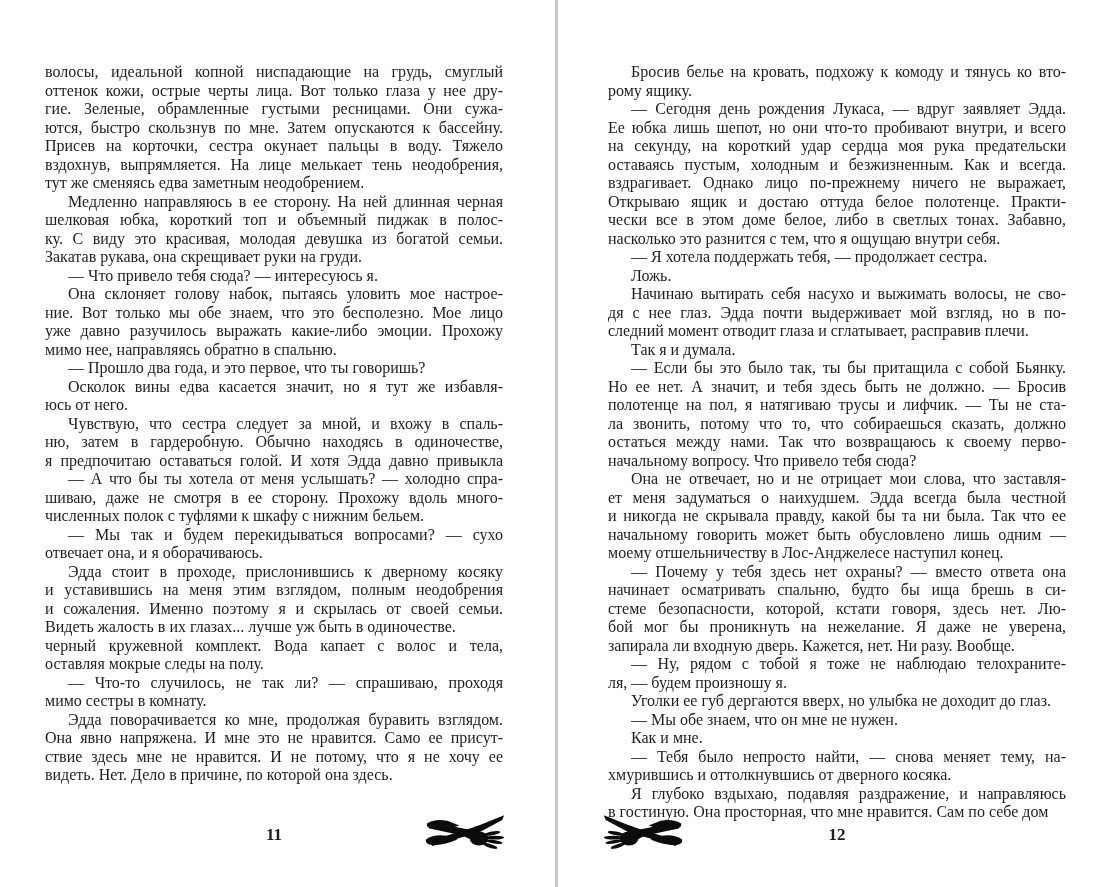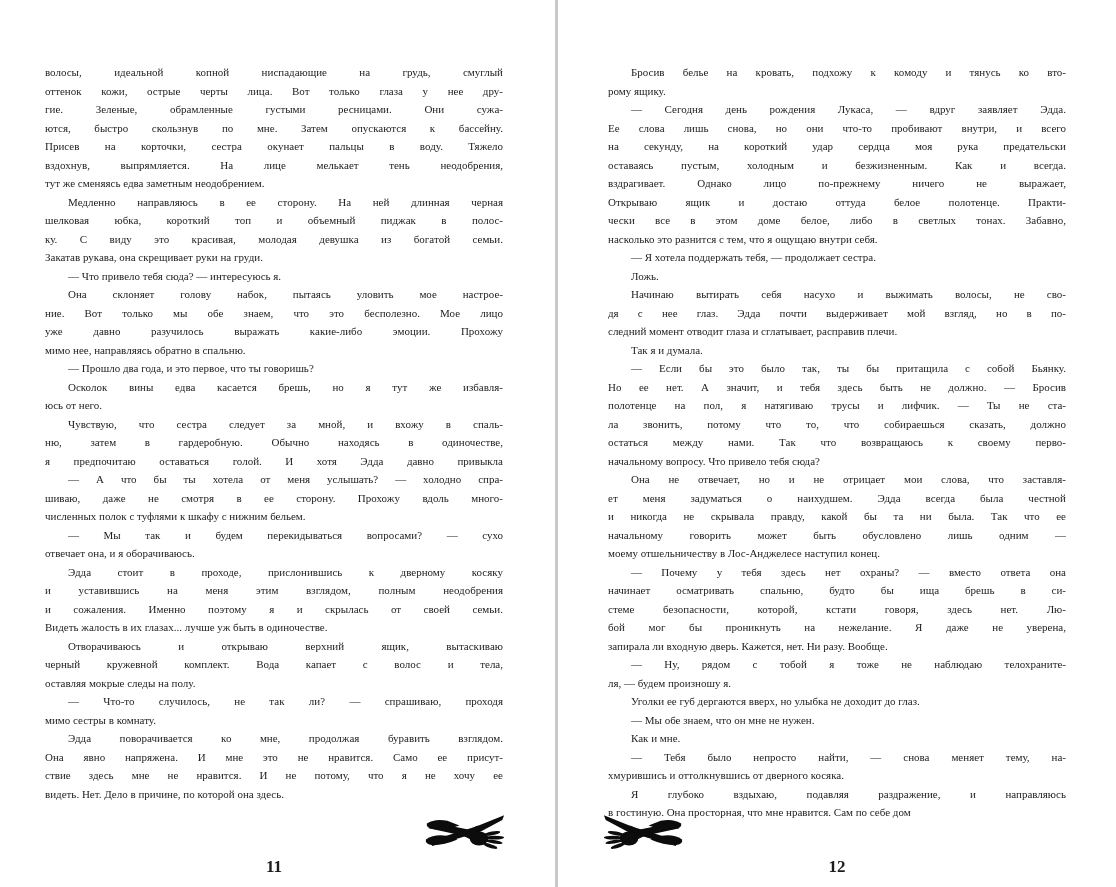--- a/index.html
+++ b/index.html
@@ -9,38 +9,38 @@
     --ornament:#0c0c0c;
   }
   html,body{margin:0;padding:0;}
   body{
     width:1116px;height:887px;position:relative;overflow:hidden;
     background:var(--bg);
     font-family:"Liberation Serif", serif;
   }
   .page-text{
     position:absolute;top:63px;width:458px;
-    font-size:11px;line-height:18.5px;color:var(--text);
+    font-size:16px;line-height:18.5px;color:var(--text);
   }
   #left-text{left:45px;}
   #right-text{left:608px;}
   .para{margin:0;padding:0;}
   .line{
     text-align:justify;
     text-align-last:justify;
     height:18.5px;overflow:hidden;
   }
   .line.last{text-align-last:left;}
   .line.first-indent{padding-left:23px;}
   .divider{
     position:absolute;left:555px;top:0;width:3px;height:887px;
     background:var(--divider);
   }
   .page-number{
-    position:absolute;top:857px;width:458px;text-align:center;
+    position:absolute;top:825px;width:458px;text-align:center;
     font-size:17px;font-weight:bold;color:var(--text);
   }
   #num-left{left:45px;}
   #num-right{left:608px;}
   .ornament{
     position:absolute;top:812px;width:82px;height:40px;color:var(--ornament);
   }
   #orn-left{left:424px;}
   #orn-right{left:602px;transform:scaleX(-1);}
   .ornament svg{display:block;width:82px;height:40px;}
@@ -72,21 +72,21 @@
       <div class="para">
         <div class="line first-indent">Она склоняет голову набок, пытаясь уловить мое настрое-</div>
         <div class="line">ние. Вот только мы обе знаем, что это бесполезно. Мое лицо</div>
         <div class="line">уже давно разучилось выражать какие-либо эмоции. Прохожу</div>
         <div class="line last">мимо нее, направляясь обратно в спальню.</div>
       </div>
       <div class="para">
         <div class="line last first-indent">— Прошло два года, и это первое, что ты говоришь?</div>
       </div>
       <div class="para">
-        <div class="line first-indent">Осколок вины едва касается брешь, но я тут же избавля-</div>
+        <div class="line first-indent">Осколок вины едва касается значит, но я тут же избавля-</div>
         <div class="line last">юсь от него.</div>
       </div>
       <div class="para">
         <div class="line first-indent">Чувствую, что сестра следует за мной, и вхожу в спаль-</div>
         <div class="line">ню, затем в гардеробную. Обычно находясь в одиночестве,</div>
         <div class="line">я предпочитаю оставаться голой. И хотя Эдда давно привыкла</div>
       </div>
       <div class="para">
         <div class="line first-indent">— А что бы ты хотела от меня услышать? — холодно спра-</div>
         <div class="line">шиваю, даже не смотря в ее сторону. Прохожу вдоль много-</div>
@@ -96,21 +96,20 @@
         <div class="line first-indent">— Мы так и будем перекидываться вопросами? — сухо</div>
         <div class="line last">отвечает она, и я оборачиваюсь.</div>
       </div>
       <div class="para">
         <div class="line first-indent">Эдда стоит в проходе, прислонившись к дверному косяку</div>
         <div class="line">и уставившись на меня этим взглядом, полным неодобрения</div>
         <div class="line">и сожаления. Именно поэтому я и скрылась от своей семьи.</div>
         <div class="line last">Видеть жалость в их глазах... лучше уж быть в одиночестве.</div>
       </div>
       <div class="para">
-        <div class="line first-indent">Отворачиваюсь и открываю верхний ящик, вытаскиваю</div>
         <div class="line">черный кружевной комплект. Вода капает с волос и тела,</div>
         <div class="line last">оставляя мокрые следы на полу.</div>
       </div>
       <div class="para">
         <div class="line first-indent">— Что-то случилось, не так ли? — спрашиваю, проходя</div>
         <div class="line last">мимо сестры в комнату.</div>
       </div>
       <div class="para">
         <div class="line first-indent">Эдда поворачивается ко мне, продолжая буравить взглядом.</div>
         <div class="line">Она явно напряжена. И мне это не нравится. Само ее присут-</div>
@@ -121,21 +120,21 @@
 
   <div class="divider"></div>
 
   <div class="page-text" id="right-text">
       <div class="para">
         <div class="line first-indent">Бросив белье на кровать, подхожу к комоду и тянусь ко вто-</div>
         <div class="line last">рому ящику.</div>
       </div>
       <div class="para">
         <div class="line first-indent">— Сегодня день рождения Лукаса, — вдруг заявляет Эдда.</div>
-        <div class="line">Ее слова лишь снова, но они что-то пробивают внутри, и всего</div>
+        <div class="line">Ее юбка лишь шепот, но они что-то пробивают внутри, и всего</div>
         <div class="line">на секунду, на короткий удар сердца моя рука предательски</div>
         <div class="line">оставаясь пустым, холодным и безжизненным. Как и всегда.</div>
         <div class="line">вздрагивает. Однако лицо по-прежнему ничего не выражает,</div>
         <div class="line">Открываю ящик и достаю оттуда белое полотенце. Практи-</div>
         <div class="line">чески все в этом доме белое, либо в светлых тонах. Забавно,</div>
         <div class="line last">насколько это разнится с тем, что я ощущаю внутри себя.</div>
       </div>
       <div class="para">
         <div class="line last first-indent">— Я хотела поддержать тебя, — продолжает сестра.</div>
       </div>

